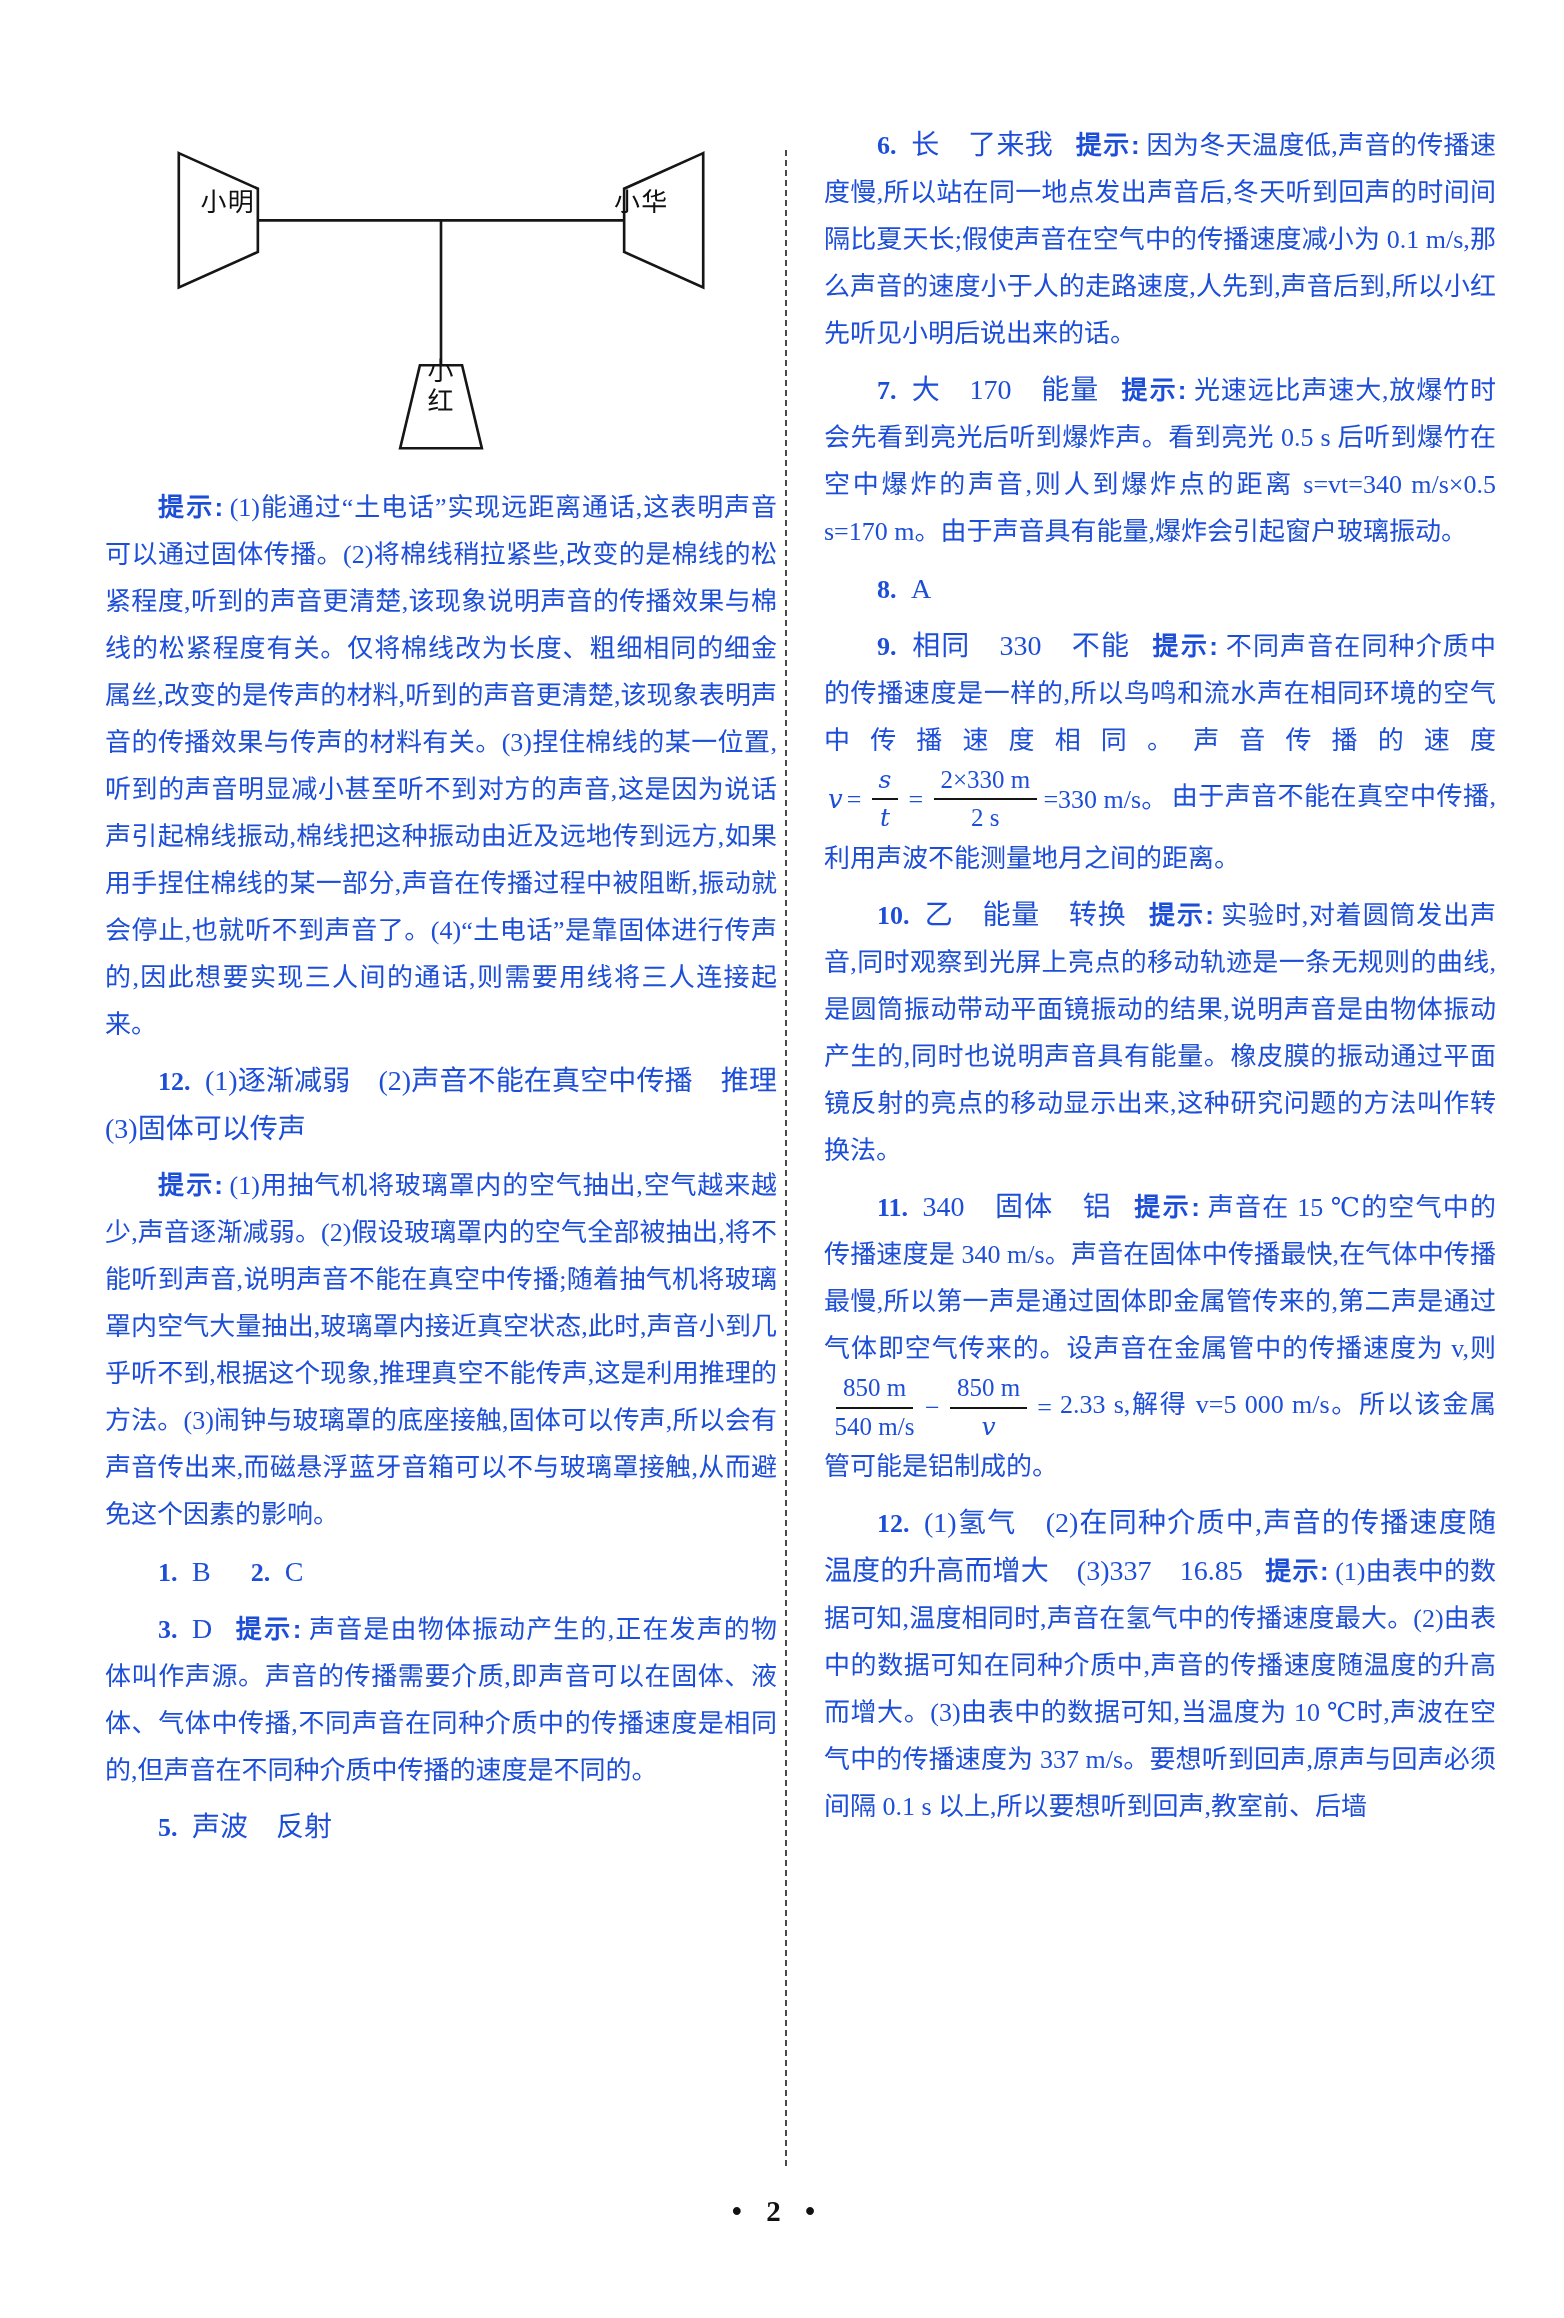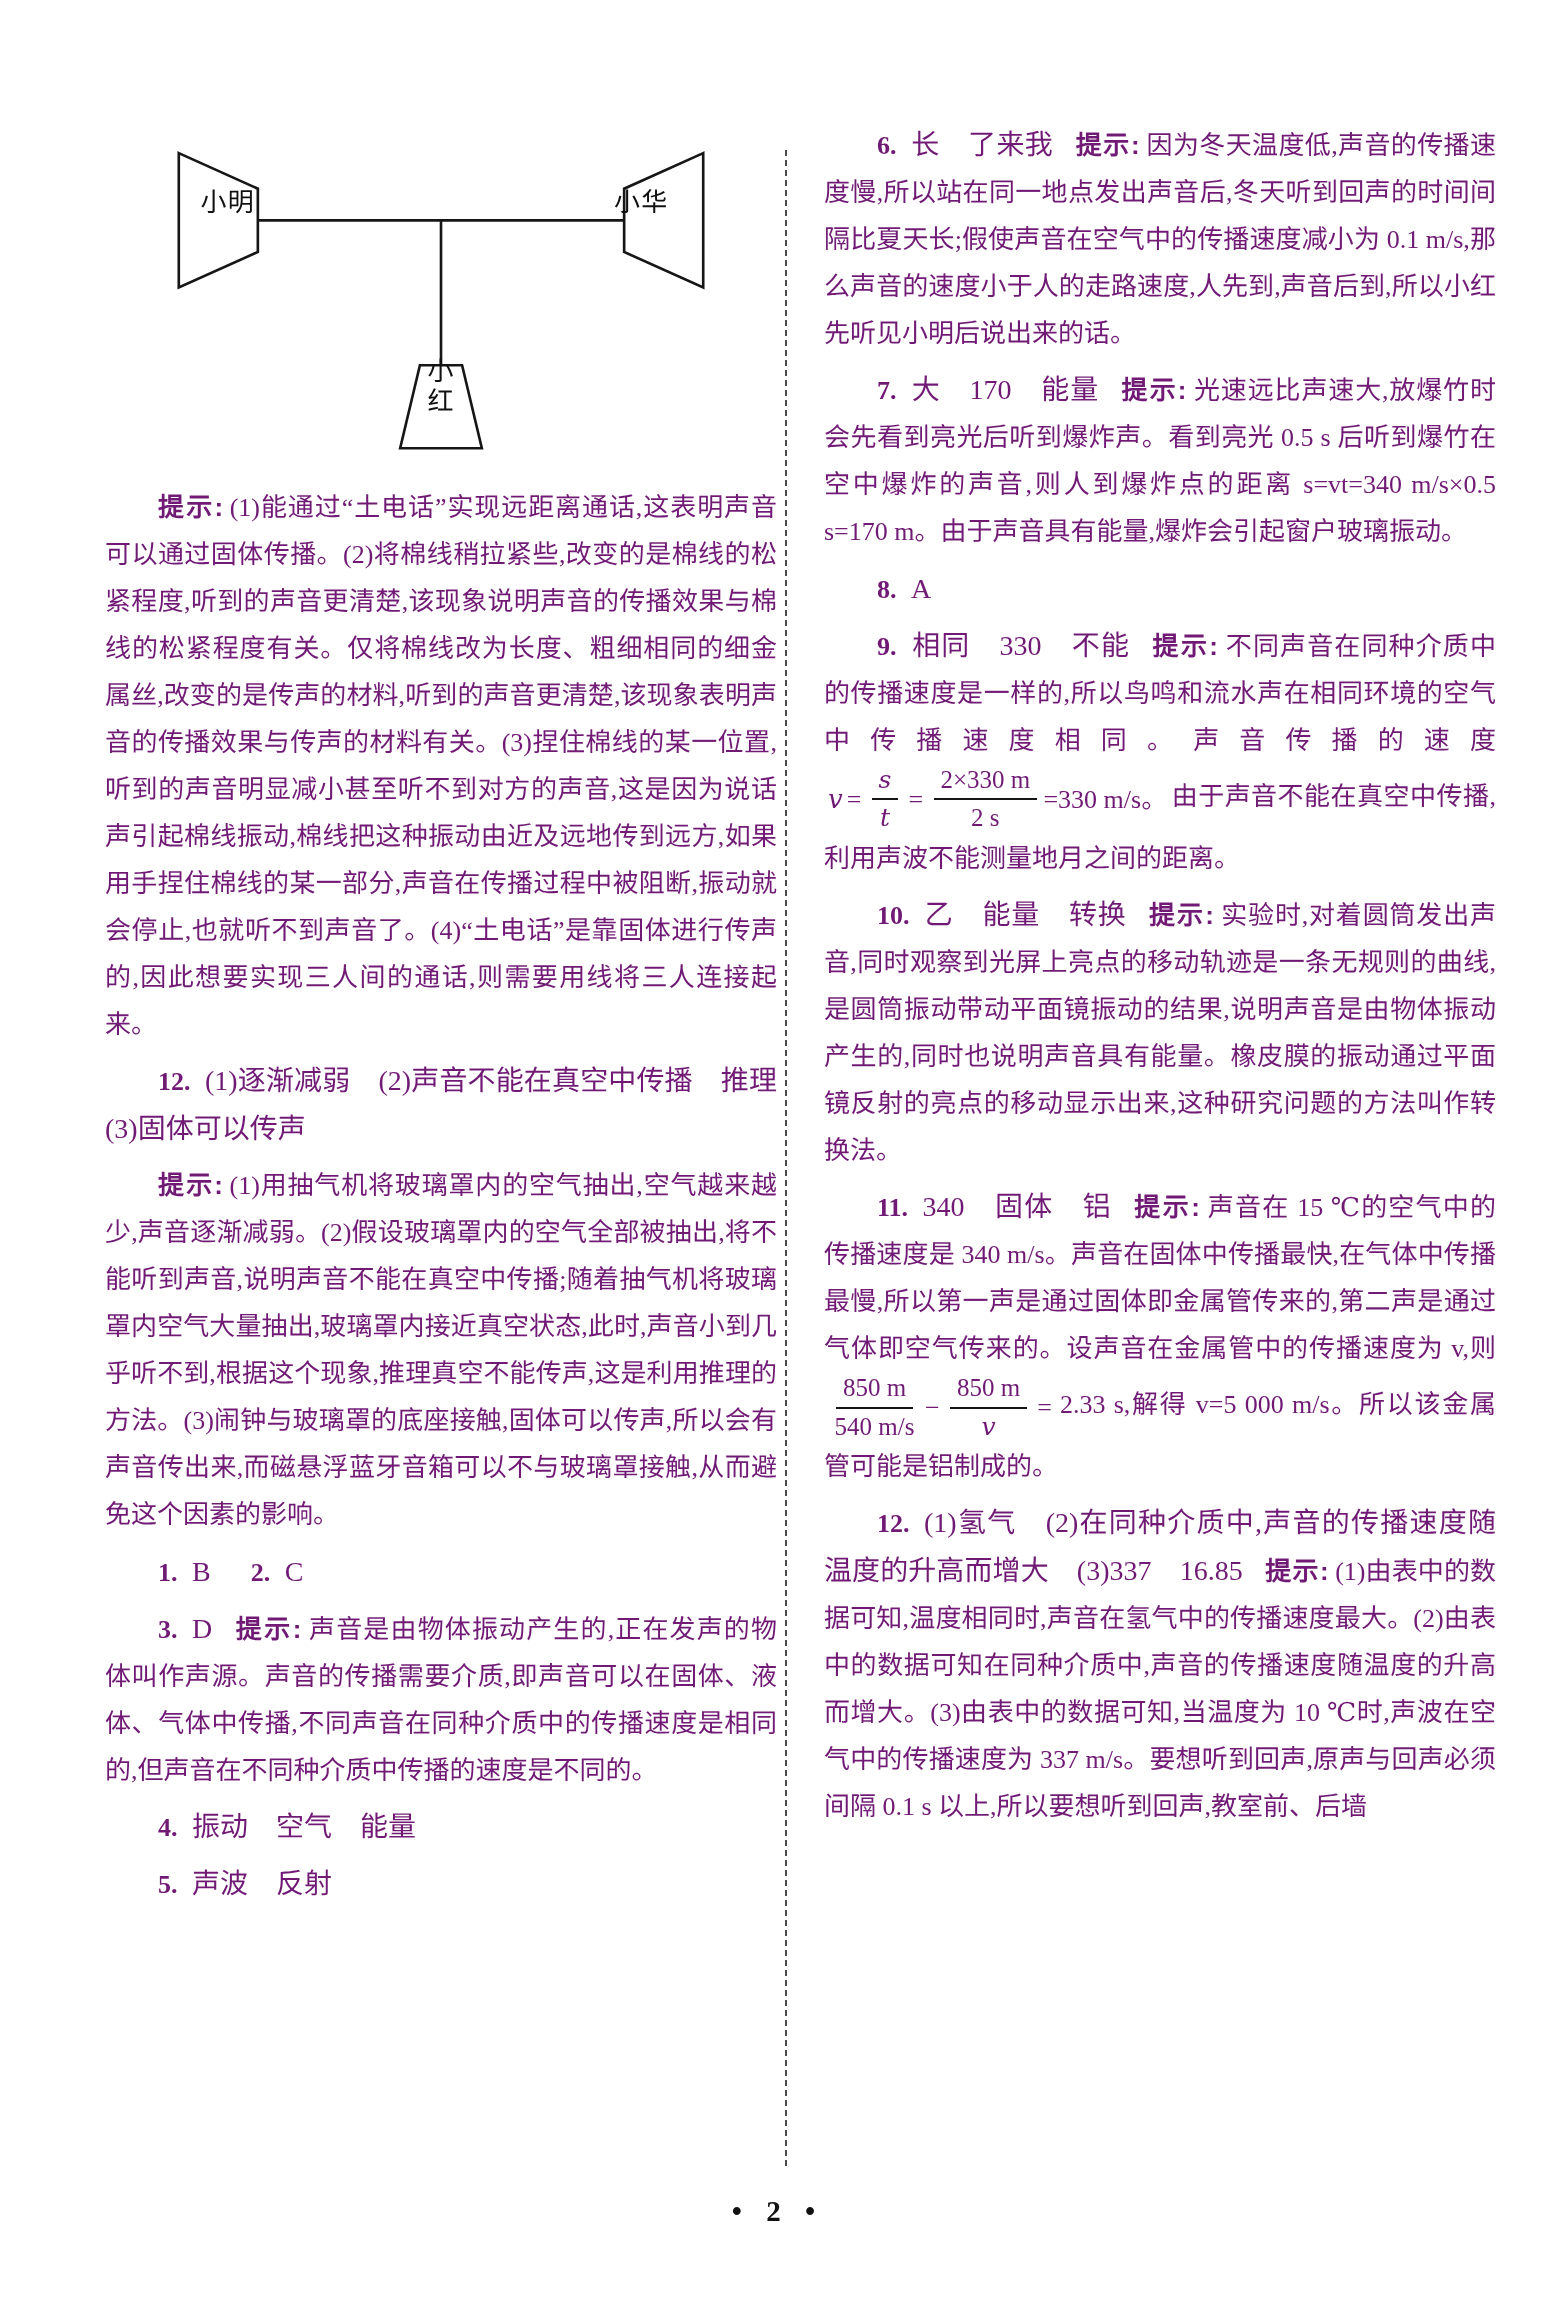--- a/index.html
+++ b/index.html
@@ -27,21 +27,21 @@
 
   .col { position: absolute; width: 672px; }
   .col.left  { left: 105px;  top: 128px; }
   .col.right { left: 824px; top: 112px; }
 
   .para {
     font-size: 26px;
     line-height: 47px;
     text-align: justify;
     text-indent: 53px;
-    color: #701a75;
+    color: #1d4ed8;
   }
   .para.answer, .para.answer-hint { margin-top: 9.2px; margin-bottom: 9.2px; }
 
   .num {
     font-weight: 700;
     margin-right: 14.5px;
     font-family: "Liberation Serif", serif;
   }
   .num.second { margin-left: 40px; }
 
@@ -155,21 +155,20 @@
 
     <p class="para answer"><b class="num">12.</b><span class="ans">(1)逐渐减弱　(2)声音不能在真空中传播　推理　(3)固体可以传声</span></p>
 
     <p class="para"><b class="hint-label lead">提示:</b><span>(1)用抽气机将玻璃罩内的空气抽出,空气越来越少,声音逐渐减弱。(2)假设玻璃罩内的空气全部被抽出,将不能听到声音,说明声音不能在真空中传播;随着抽气机将玻璃罩内空气大量抽出,玻璃罩内接近真空状态,此时,声音小到几乎听不到,根据这个现象,推理真空不能传声,这是利用推理的方法。(3)闹钟与玻璃罩的底座接触,固体可以传声,所以会有声音传出来,而磁悬浮蓝牙音箱可以不与玻璃罩接触,从而避免这个因素的影响。</span></p>
 
 
     <p class="para answer"><b class="num">1.</b><span class="ans">B</span><b class="num second">2.</b><span class="ans">C</span></p>
 
     <p class="para answer-hint"><b class="num">3.</b><span class="ans">D</span><b class="hint-label">提示:</b><span>声音是由物体振动产生的,正在发声的物体叫作声源。声音的传播需要介质,即声音可以在固体、液体、气体中传播,不同声音在同种介质中的传播速度是相同的,但声音在不同种介质中传播的速度是不同的。</span></p>
 
-    <p class="para answer"><b class="num">4.</b><span class="ans">振动　空气　能量</span></p>
 
     <p class="para answer"><b class="num">5.</b><span class="ans">声波　反射</span></p>
   </div>
 
   <div class="col right">
 
     <p class="para answer-hint"><b class="num">6.</b><span class="ans">长　了来我</span><b class="hint-label">提示:</b><span>因为冬天温度低,声音的传播速度慢,所以站在同一地点发出声音后,冬天听到回声的时间间隔比夏天长;假使声音在空气中的传播速度减小为 0.1 m/s,那么声音的速度小于人的走路速度,人先到,声音后到,所以小红先听见小明后说出来的话。</span></p>
 
     <p class="para answer-hint"><b class="num">7.</b><span class="ans">大　170　能量</span><b class="hint-label">提示:</b><span>光速远比声速大,放爆竹时会先看到亮光后听到爆炸声。看到亮光 0.5 s 后听到爆竹在空中爆炸的声音,则人到爆炸点的距离 s=vt=340 m/s×0.5 s=170 m。由于声音具有能量,爆炸会引起窗户玻璃振动。</span></p>
 

